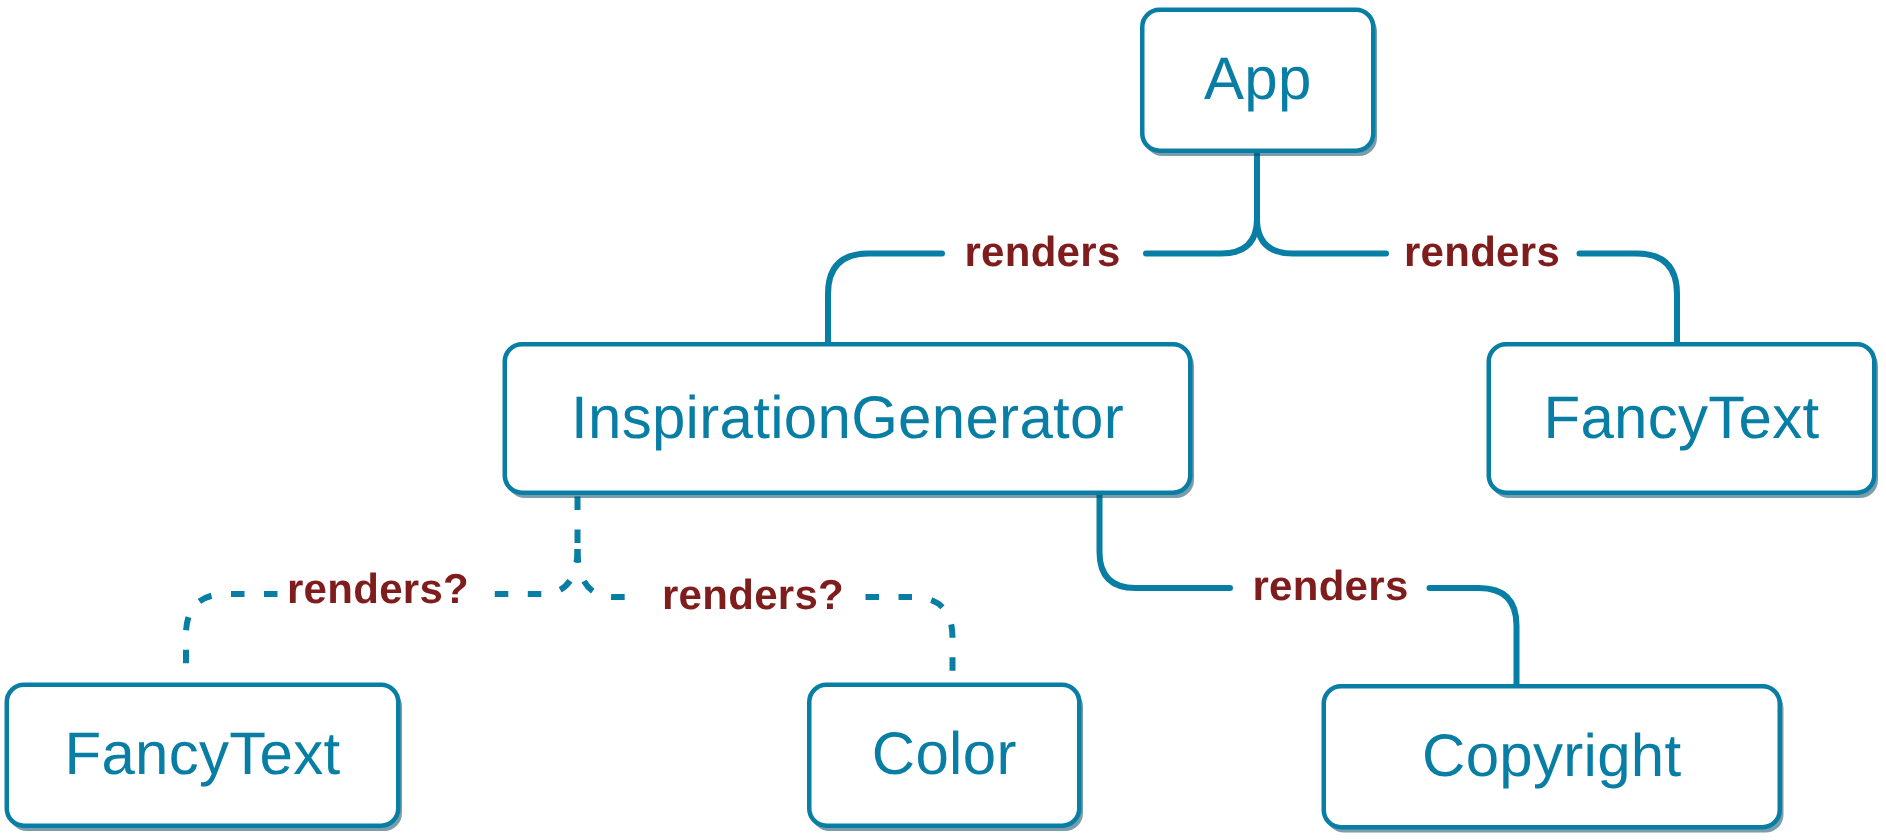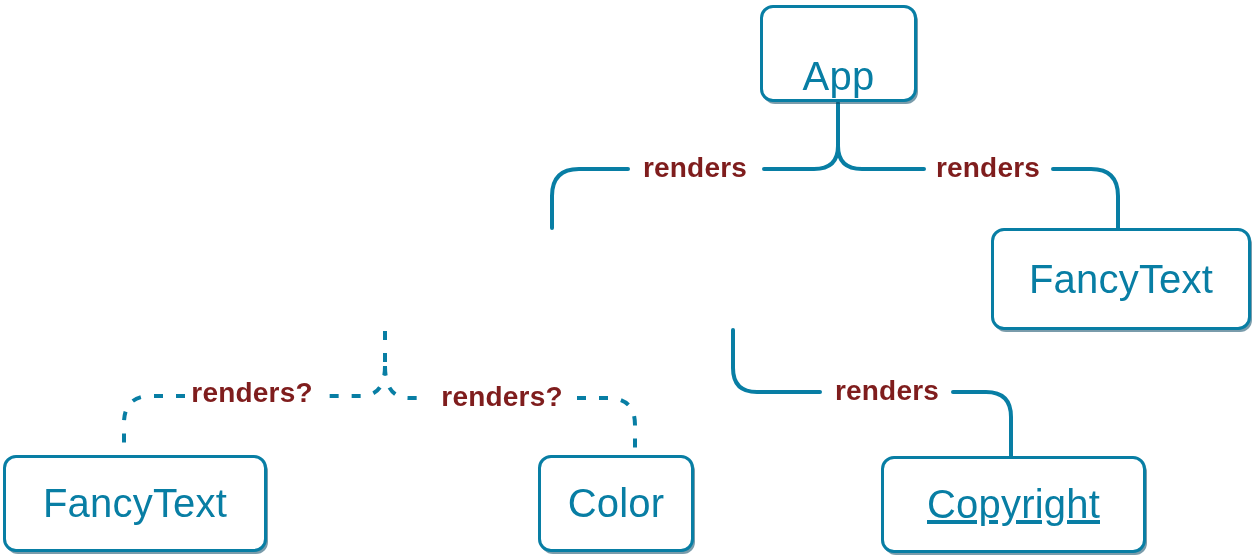--- a/index.html
+++ b/index.html
@@ -51,26 +51,26 @@
   .edge-label {
     position: absolute;
     transform: translate(-50%, -50%);
     color: #7f1d1d;
     font-size: 28px;
     font-weight: 700;
     letter-spacing: 0.2px;
     white-space: nowrap;
   }
   
-  .node-app        { left: 760px; top: 5px;   width: 157px; height: 97px; align-items: flex-end; }
+  .node-app        { left: 760px; top: 5px;   width: 157px; height: 97px; }
   .node-ig         { left: 335px; top: 228px; width: 460px; height: 102px; }
   .node-ft-top     { left: 991px; top: 228px; width: 260px; height: 102px; }
   .node-ft-bottom  { left: 3px;   top: 455px; width: 264px; height: 97px; }
-  .node-color      { left: 538px; top: 455px; width: 156px; height: 97px; }
-  .node-copyright  { left: 881px; top: 456px; width: 265px; height: 97px; text-decoration: underline; }
+  .node-color      { left: 538px; top: 455px; width: 183px; height: 97px; }
+  .node-copyright  { left: 881px; top: 456px; width: 307px; height: 97px; }
   
   .label-e0 { left: 695px;  top: 168px; }
   .label-e1 { left: 988px;  top: 168px; }
   .label-e2 { left: 252px;  top: 393px; }
   .label-e3 { left: 502px;  top: 397px; }
   .label-e4 { left: 887px;  top: 391px; }
 </style>
 </head>
 <body>
 
@@ -100,20 +100,23 @@
 
   <div class="edge-label label-e0">renders</div>
   <div class="edge-label label-e1">renders</div>
   <div class="edge-label label-e2">renders?</div>
   <div class="edge-label label-e3">renders?</div>
   <div class="edge-label label-e4">renders</div>
 
   <div class="node node-app">
     <span>App</span>
   </div>
+  <div class="node node-ig">
+    <span>InspirationGenerator</span>
+  </div>
   <div class="node node-ft-top">
     <span>FancyText</span>
   </div>
   <div class="node node-ft-bottom">
     <span>FancyText</span>
   </div>
   <div class="node node-color">
     <span>Color</span>
   </div>
   <div class="node node-copyright">

